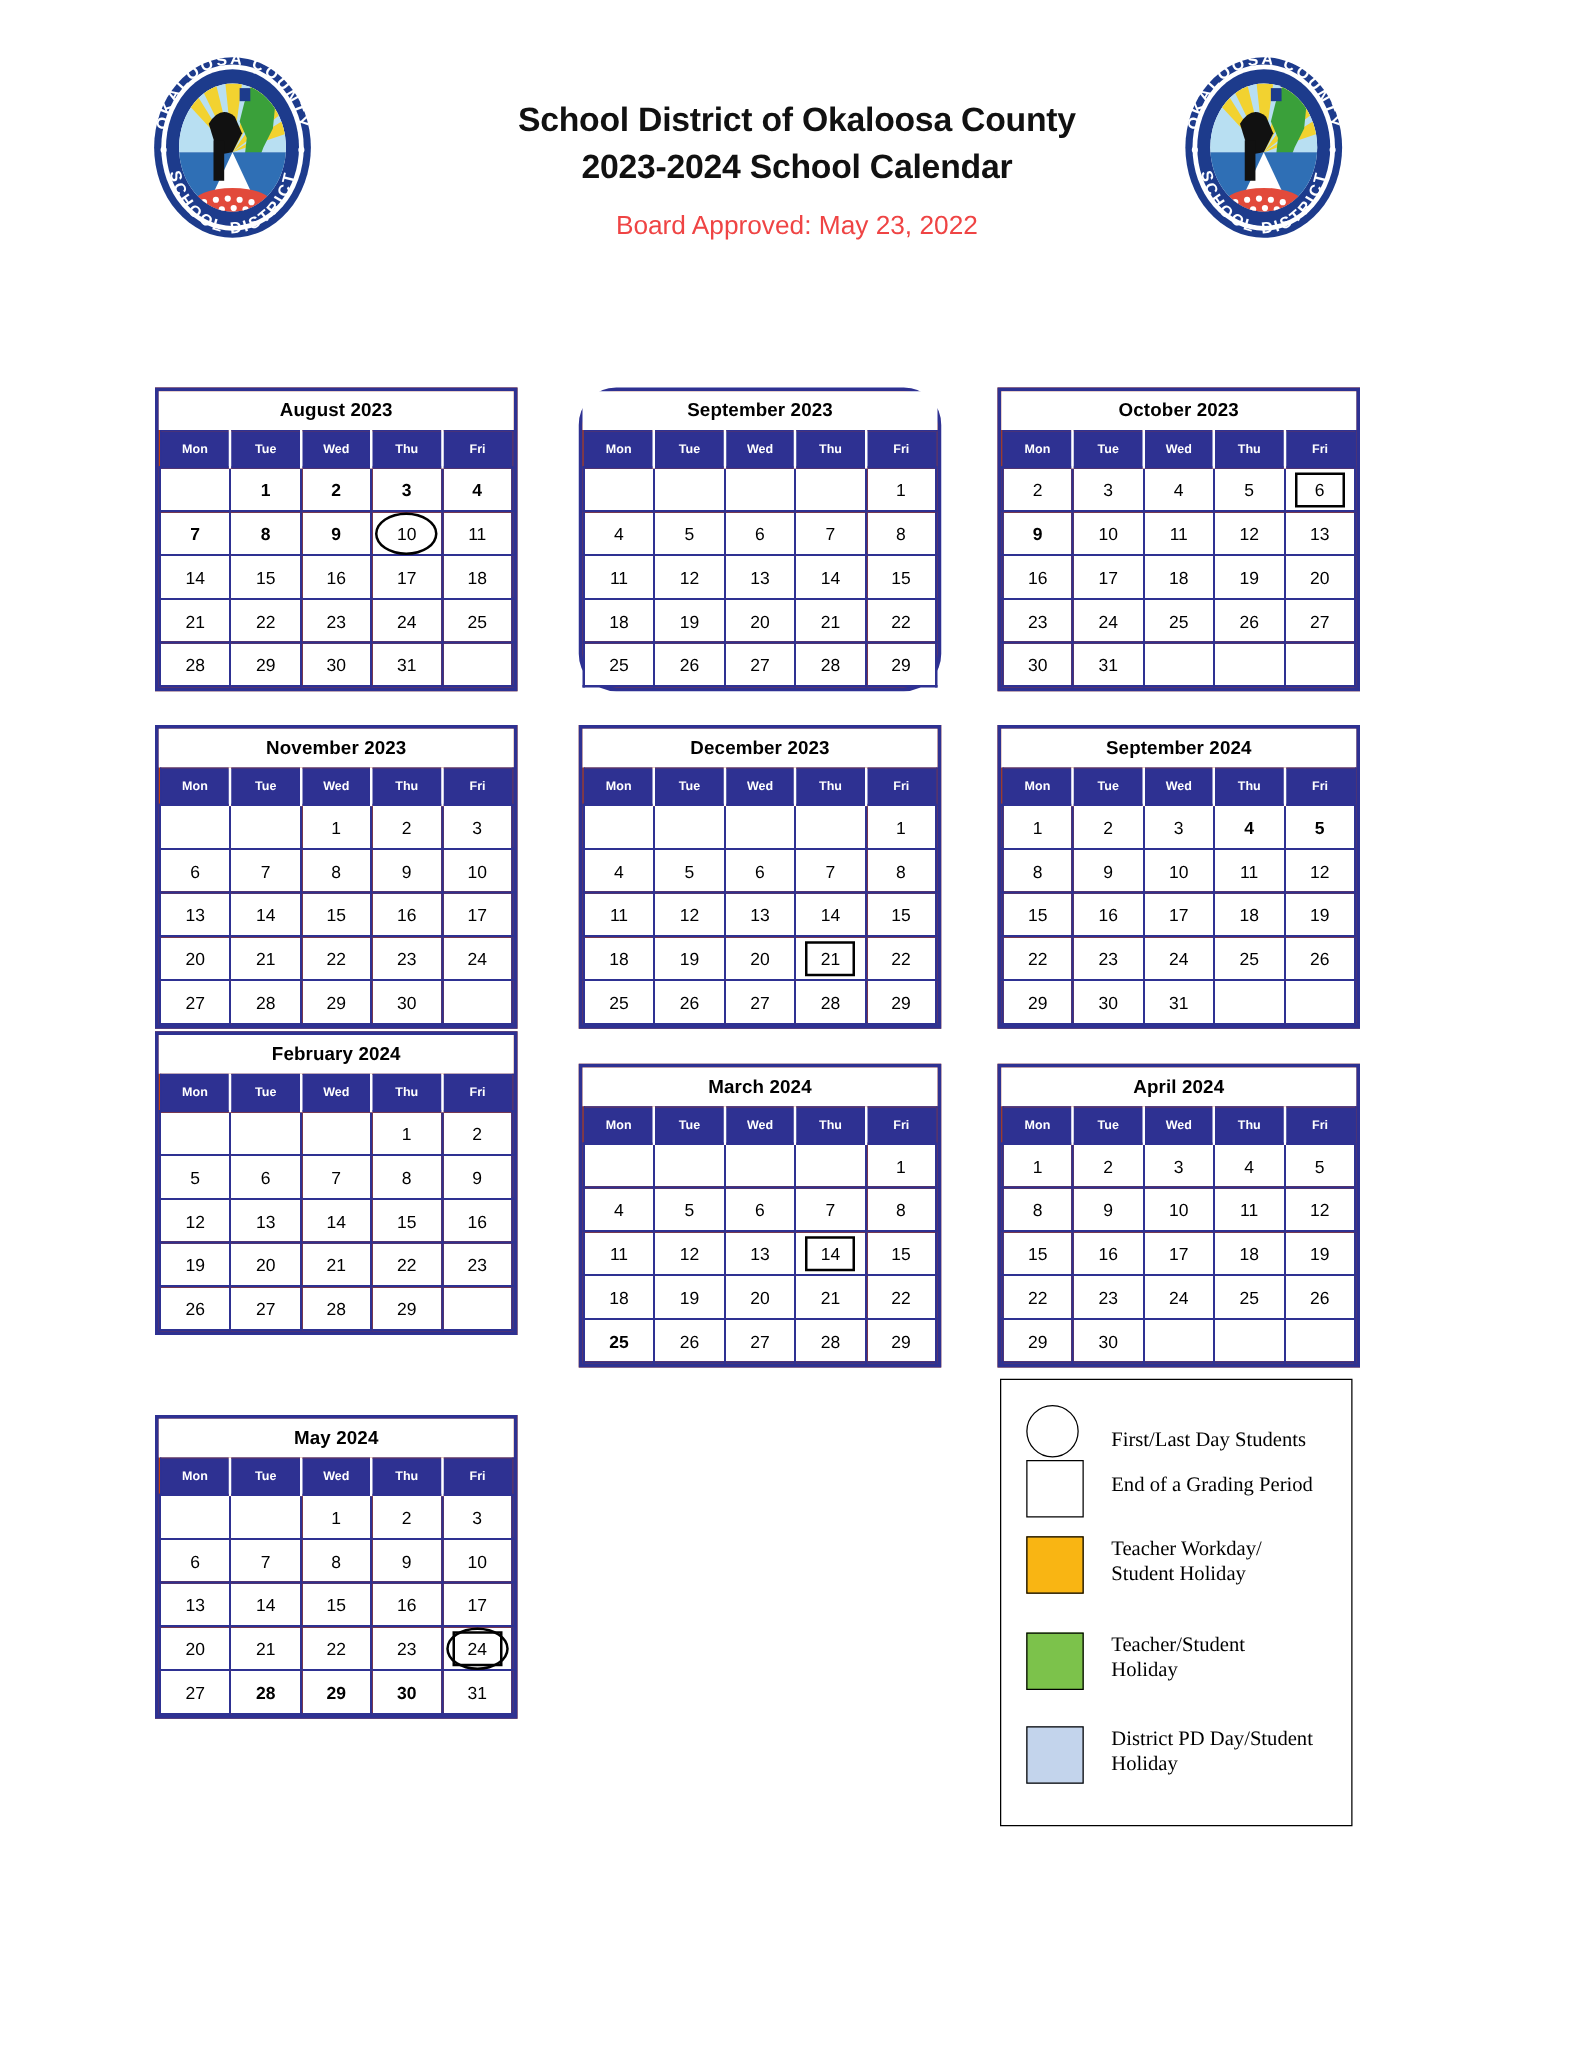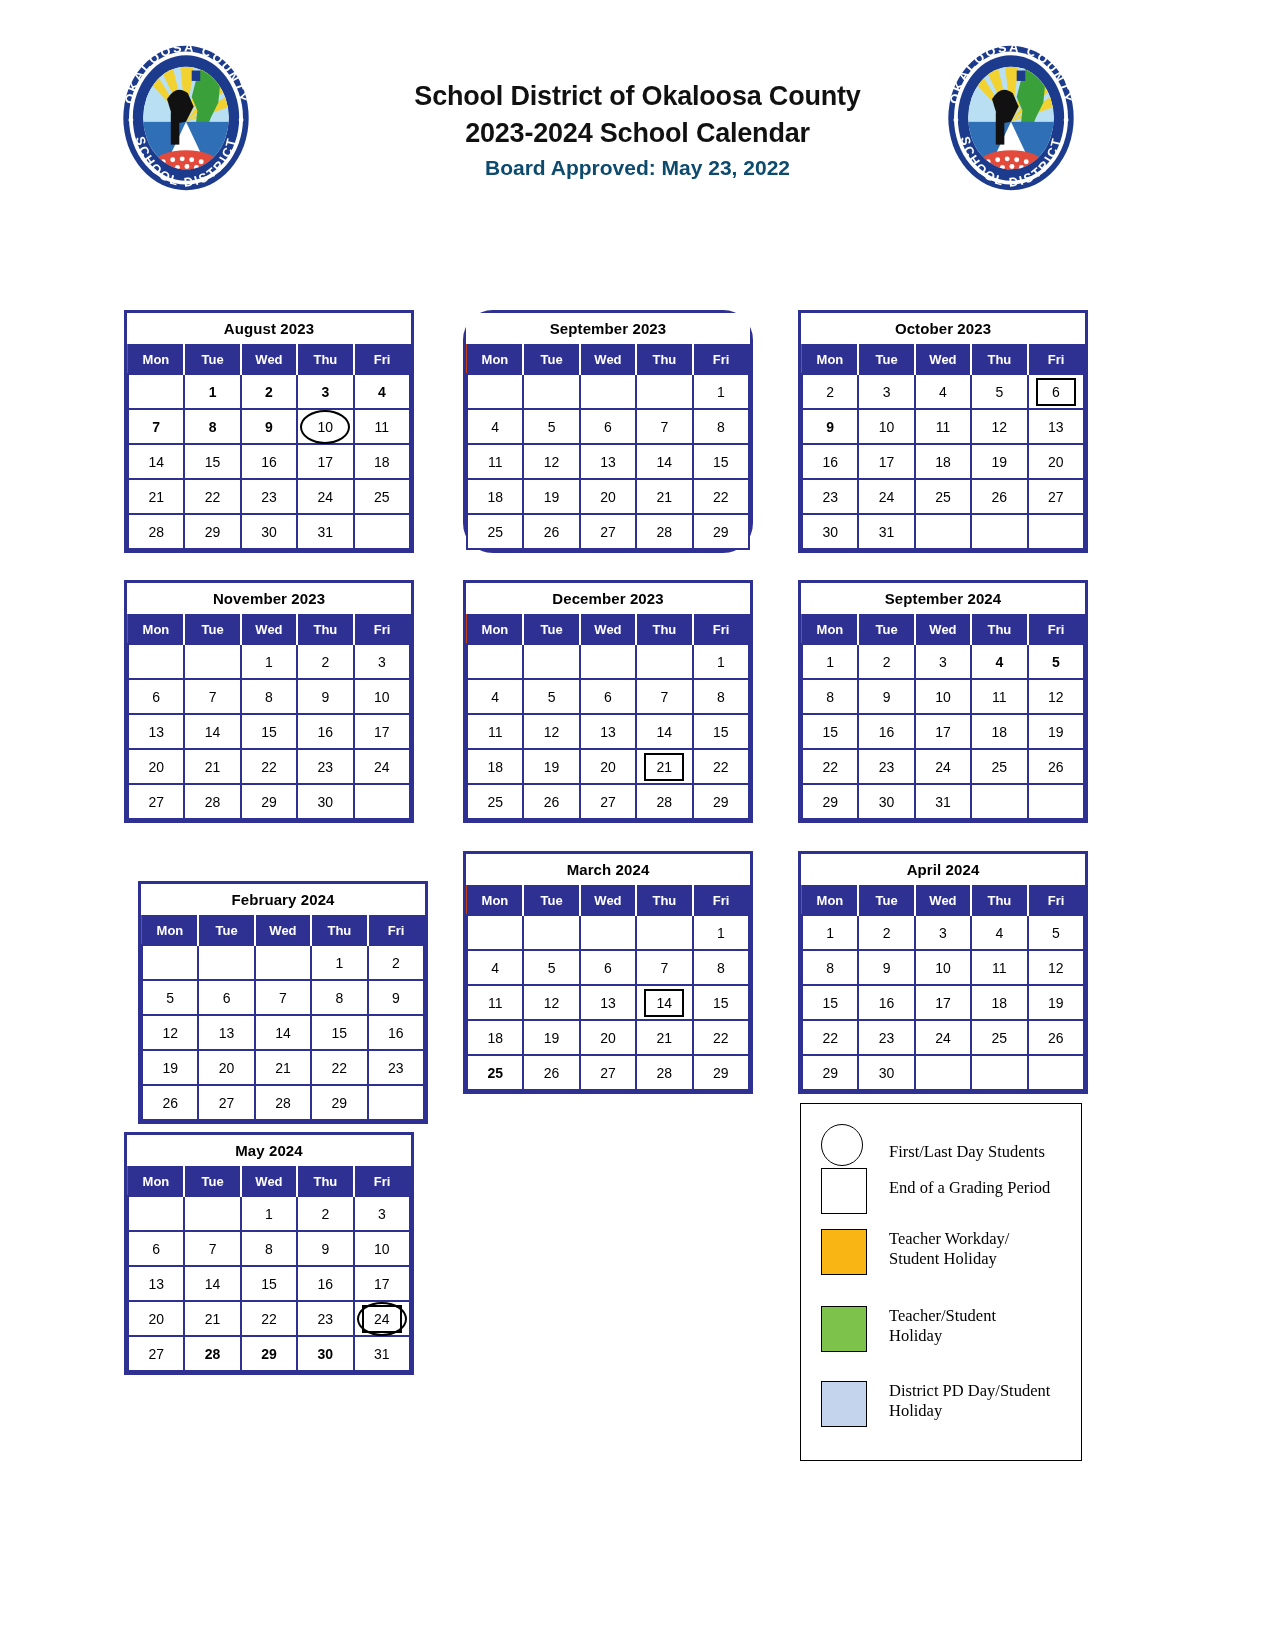--- a/index.html
+++ b/index.html
@@ -40,24 +40,24 @@
   }
   .title-1, .title-2 {
     font-size: 27px;
     font-weight: bold;
     letter-spacing: -0.2px;
     line-height: 1.38;
     color: #111;
   }
   .title-3 {
     font-size: 21px;
-    font-weight: bold;
+    font-weight: normal;
     line-height: 1.45;
-    margin-top: 0;
-    color: #0c4a6e;
+    margin-top: 13px;
+    color: #ef4444;
   }
 
   
   .grid {
     position: absolute;
     left: 0;
     top: 0;
     width: 1275px;
   }
   .month {
@@ -77,21 +77,21 @@
     letter-spacing: 0.1px;
   }
   table.cal {
     border-collapse: collapse;
     width: 100%;
     table-layout: fixed;
   }
   table.cal th {
     background: #2e3192;
     color: #ffffff;
-    font-size: 13px;
+    font-size: 10px;
     font-weight: bold;
     height: 26px;
     border: 1px solid #2e3192;
     border-left: 2px solid #ffffff;
     border-right: 2px solid #ffffff;
     text-align: center;
   }
   table.cal th:first-child { border-left: 1px solid #2e3192; }
   table.cal th:last-child  { border-right: 1px solid #2e3192; }
   table.cal td {
@@ -593,21 +593,21 @@
           <tr>
             <td><span class="daynum">29</span></td>
             <td><span class="daynum">30</span></td>
             <td><span class="daynum">31</span></td>
             <td class="pad"><span class="daynum"></span></td>
             <td class="pad"><span class="daynum"></span></td>
           </tr>
         </tbody>
       </table>
     </div>
-    <div class="month" style="left: 124px; top: 881px; margin-left: 14px;">
+    <div class="month" style="left: 124px; top: 825px;">
       <div class="month-title">February 2024</div>
       <table class="cal">
         <thead>
           <tr>
             <th>Mon</th>
             <th>Tue</th>
             <th>Wed</th>
             <th>Thu</th>
             <th>Fri</th>
           </tr>

